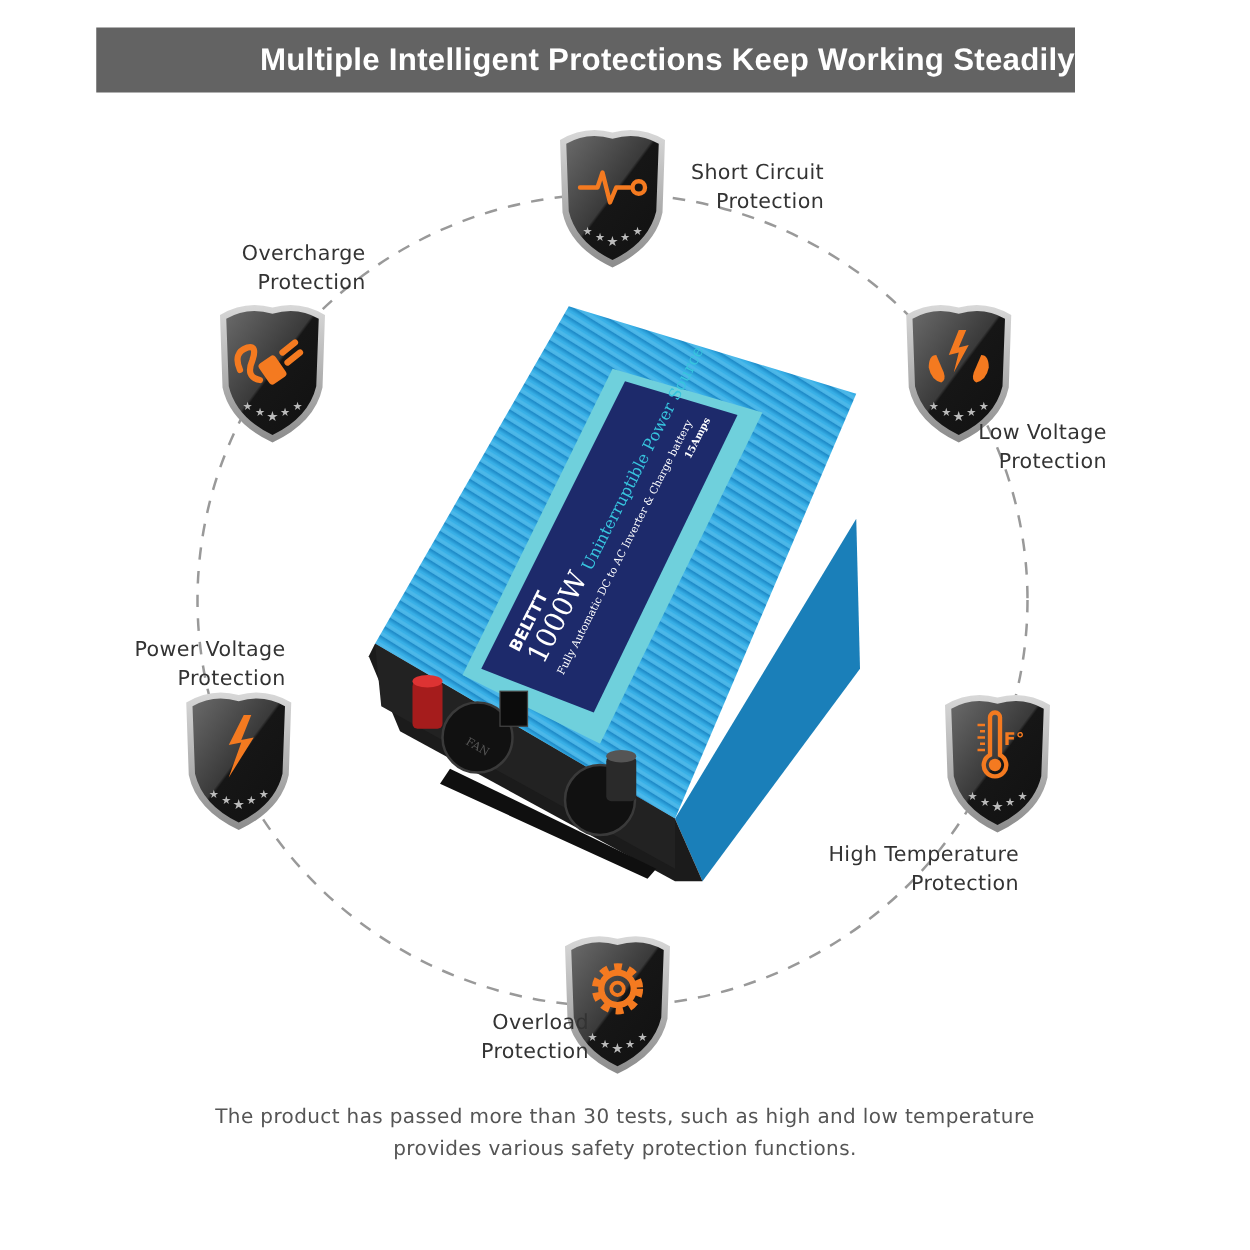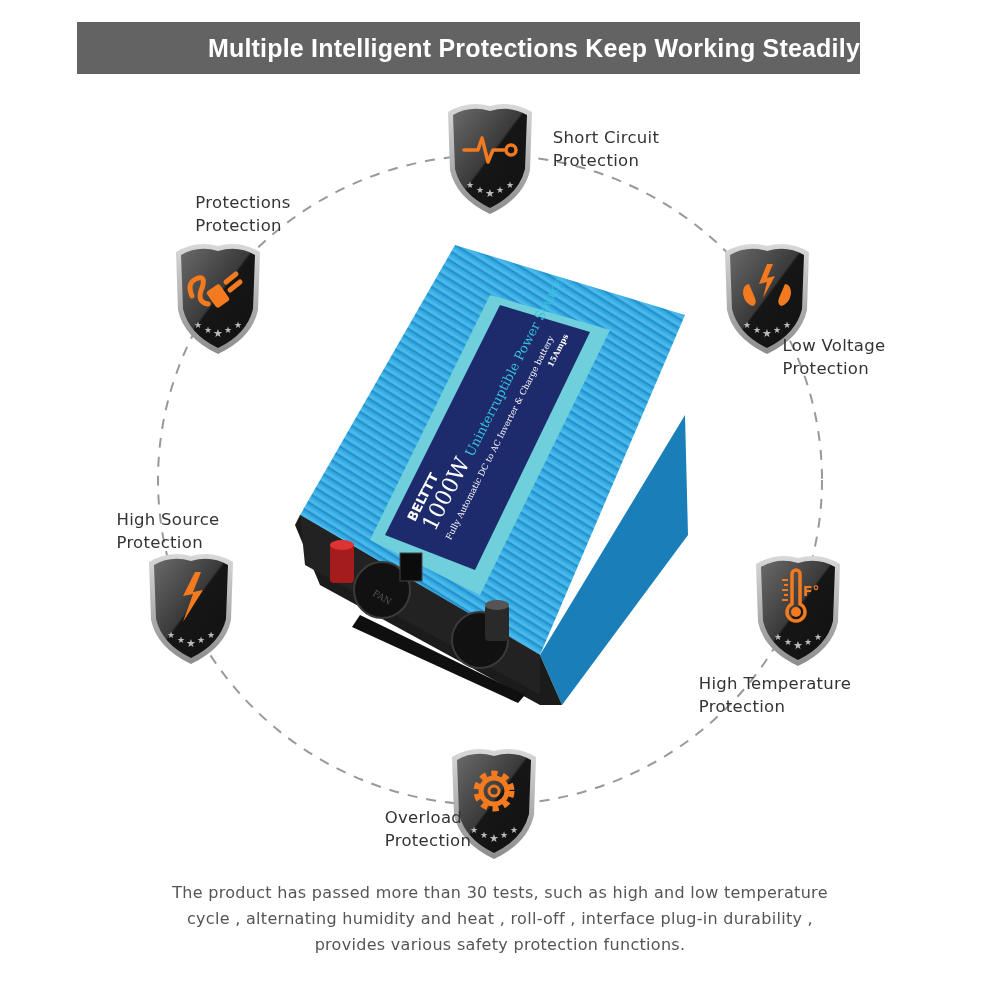--- a/index.html
+++ b/index.html
@@ -3,21 +3,21 @@
 <meta charset="utf-8">
 <style>
   html, body { margin:0; padding:0; }
   body { width:1000px; height:1000px; background:#ffffff; position:relative; overflow:hidden;
          font-family:"DejaVu Sans", sans-serif; color:#333; }
   .banner { position:absolute; left:33px; top:22px; width:783px; height:52px; background:#636363;
             color:#fff; font-family:"Liberation Sans", sans-serif; font-weight:bold; font-size:25px;
             display:flex; align-items:center; justify-content:flex-end; letter-spacing:0.2px;margin-left:44px; }
   .ring { position:absolute; left:0; top:0; }
   .shield { position:absolute; width:92px; height:115px; }
-  .lbl { position:absolute; font-size:16.5px; line-height:23px; text-align:left; color:#333;
+  .lbl { position:absolute; font-size:16.5px; line-height:23px; text-align:right; color:#333;
          white-space:nowrap; transform:translateX(-50%); letter-spacing:0.3px; }
   .footer { position:absolute; left:60px; width:880px; top:880px; text-align:center;
             font-size:16px; line-height:26px; color:#555; letter-spacing:0.3px; }
   .product { position:absolute; left:290px; top:235px; width:410px; height:475px; }
 </style>
 </head>
 <body>
 
 <div class="banner">
   <span>Multiple Intelligent Protections Keep Working Steadily</span>
@@ -67,21 +67,21 @@
 
 <svg class="shield" style="left:172px;top:240px" viewBox="0 0 92 115">
   <use href="#shieldbase"></use>
   <g fill="none" stroke="#f47a20" stroke-width="5" stroke-linecap="round">
     <path d="M20 56 Q14 42 26 38 Q34 36 30 48 Q24 62 36 64"></path>
     <rect x="38" y="46" width="16" height="20" rx="3" fill="#f47a20" stroke="none" transform="rotate(-35 46 56)"></rect>
     <path d="M54 42 L64 34 M58 50 L68 42"></path>
   </g>
 </svg>
 <div class="lbl" style="left:243px;top:191px">
-  <div>Protections</div>
+  <div>Overcharge</div>
     <div>Protection</div>
 </div>
 
 <svg class="shield" style="left:721px;top:240px" viewBox="0 0 92 115">
   <use href="#shieldbase"></use>
   <g fill="#f47a20">
     <path d="M46 24 L38 44 L46 42 L42 58 L54 36 L46 38 L52 24 Z"></path>
     <path d="M22 54 Q22 44 28 44 L34 58 Q36 64 32 66 Q24 64 22 54 Z"></path>
     <path d="M70 54 Q70 44 64 44 L58 58 Q56 64 60 66 Q68 64 70 54 Z"></path>
   </g>
@@ -89,36 +89,36 @@
 <div class="lbl" style="left:834px;top:334px">
   <div>Low Voltage</div>
     <div>Protection</div>
 </div>
 
 <svg class="shield" style="left:145px;top:550px" viewBox="0 0 92 115">
   <use href="#shieldbase"></use>
   <path d="M50 22 L38 46 L48 44 L38 72 L58 40 L48 42 L56 22 Z" fill="#f47a20"></path>
 </svg>
 <div class="lbl" style="left:168px;top:508px">
-  <div>High Source</div>
+  <div>Power Voltage</div>
     <div>Protection</div>
 </div>
 
 <svg class="shield" style="left:752px;top:552px" viewBox="0 0 92 115">
   <use href="#shieldbase"></use>
   <g>
     <path d="M40 22 V52 A9 9 0 1 0 48 52 V22 A4 4 0 0 0 40 22 Z" fill="none" stroke="#f47a20" stroke-width="3.5"></path>
     <circle cx="44" cy="60" r="5" fill="#f47a20"></circle>
     <g stroke="#f47a20" stroke-width="2">
         <path d="M30 28 H36 M32 33 H36 M30 38 H36 M32 43 H36 M30 48 H36"></path>
       </g>
     <text x="51" y="44" fill="#f47a20" font-size="14" font-weight="bold" font-family="DejaVu Sans, sans-serif">F°</text>
   </g>
 </svg>
-<div class="lbl" style="left:775px;top:672px">
+<div class="lbl" style="left:739px;top:672px">
   <div>High Temperature</div>
     <div>Protection</div>
 </div>
 
 <svg class="shield" style="left:448px;top:745px" viewBox="0 0 92 115">
   <use href="#shieldbase"></use>
   <g>
     <circle cx="46" cy="46" r="17" fill="none" stroke="#f47a20" stroke-width="7" stroke-dasharray="6 5"></circle>
     <circle cx="46" cy="46" r="13" fill="none" stroke="#f47a20" stroke-width="5"></circle>
     <circle cx="46" cy="46" r="5" fill="none" stroke="#f47a20" stroke-width="3"></circle>
@@ -172,15 +172,14 @@
   <g>
       <rect x="195" y="370" width="24" height="36" rx="4" fill="#2a2a2a"></rect>
       <ellipse cx="207" cy="370" rx="12" ry="5" fill="#555"></ellipse>
     </g>
 
   <rect x="110" y="318" width="22" height="28" fill="#0b0b0b" stroke="#444"></rect>
 </svg>
 
 <div class="footer">
   <div>The product has passed more than 30 tests, such as high and low temperature</div>
-  <div>cycle , alternating humidity and heat , roll-off , interface plug-in durability ,</div>
   <div>provides various safety protection functions.</div>
 </div>
 
 </body></html>

